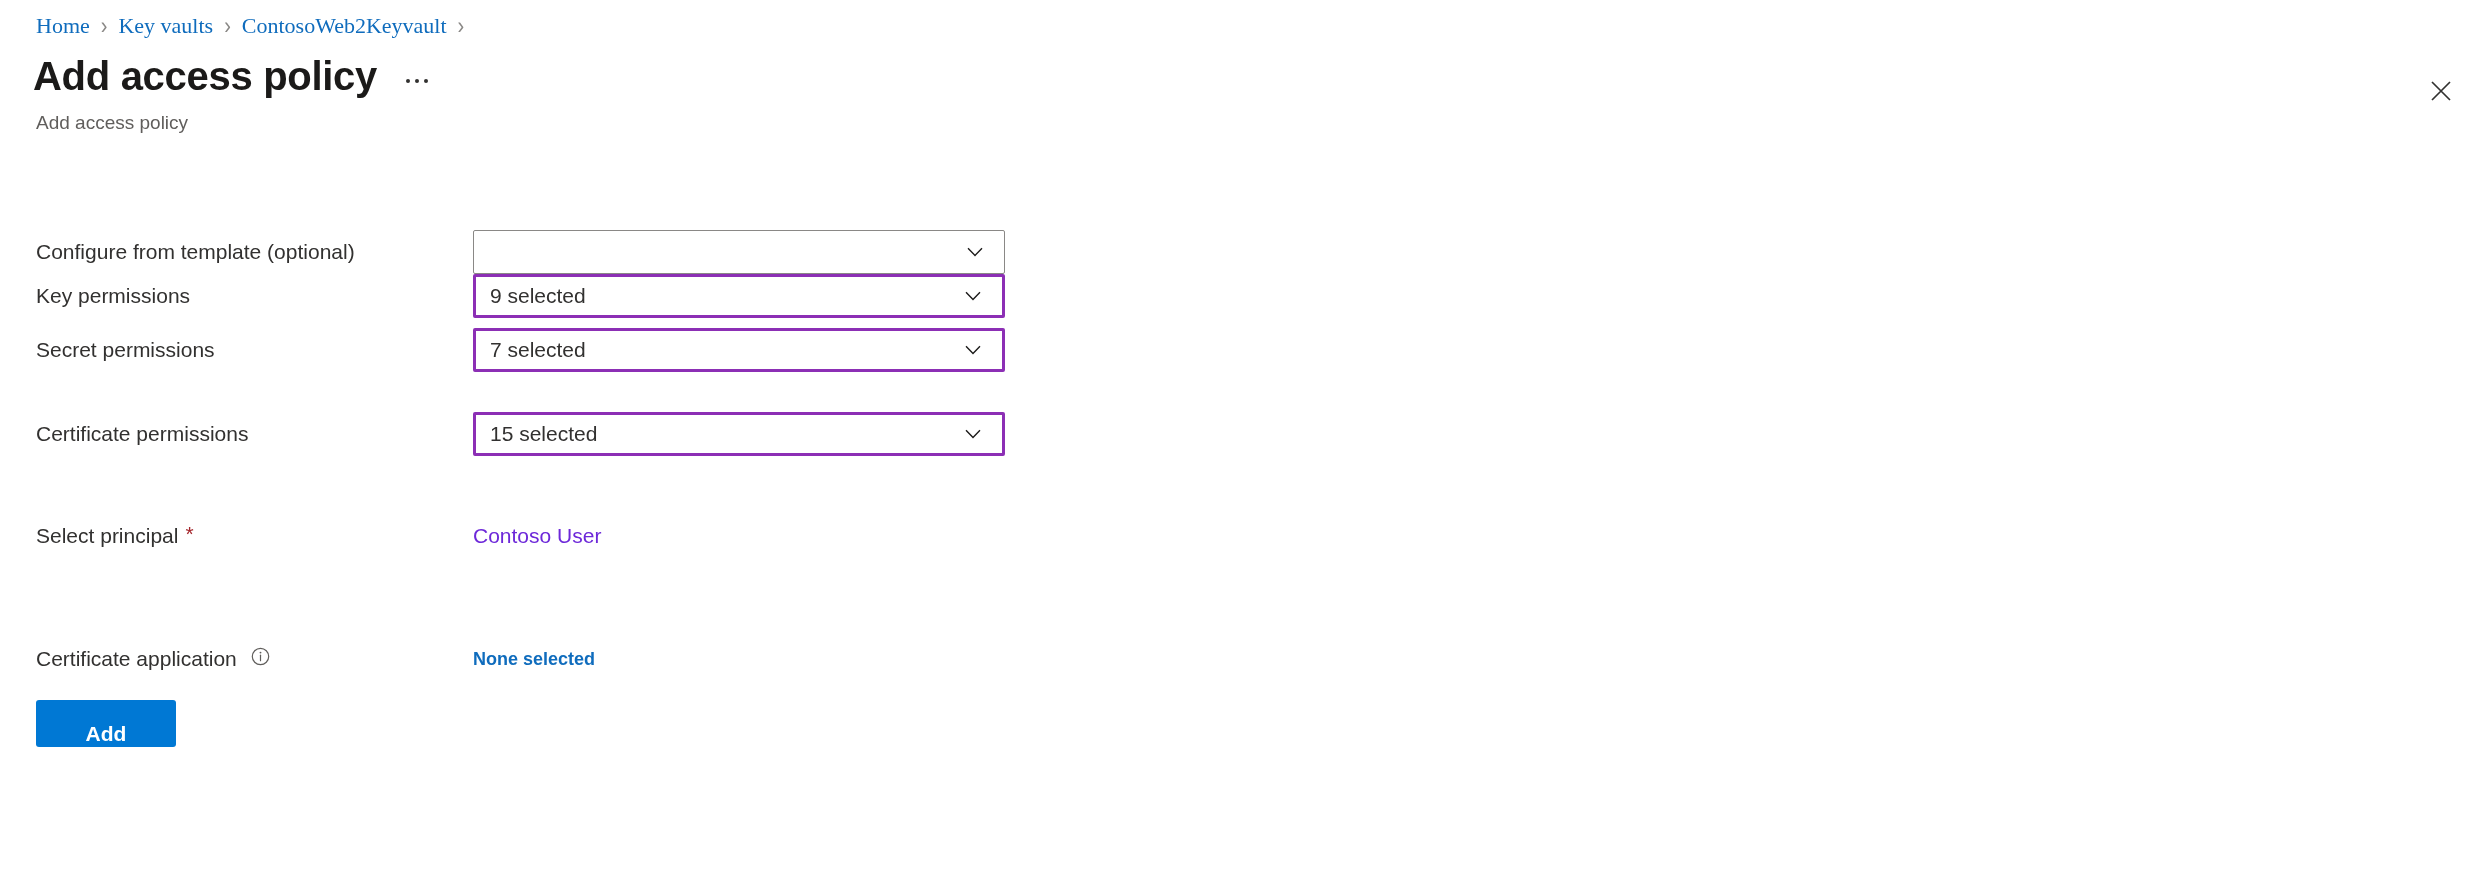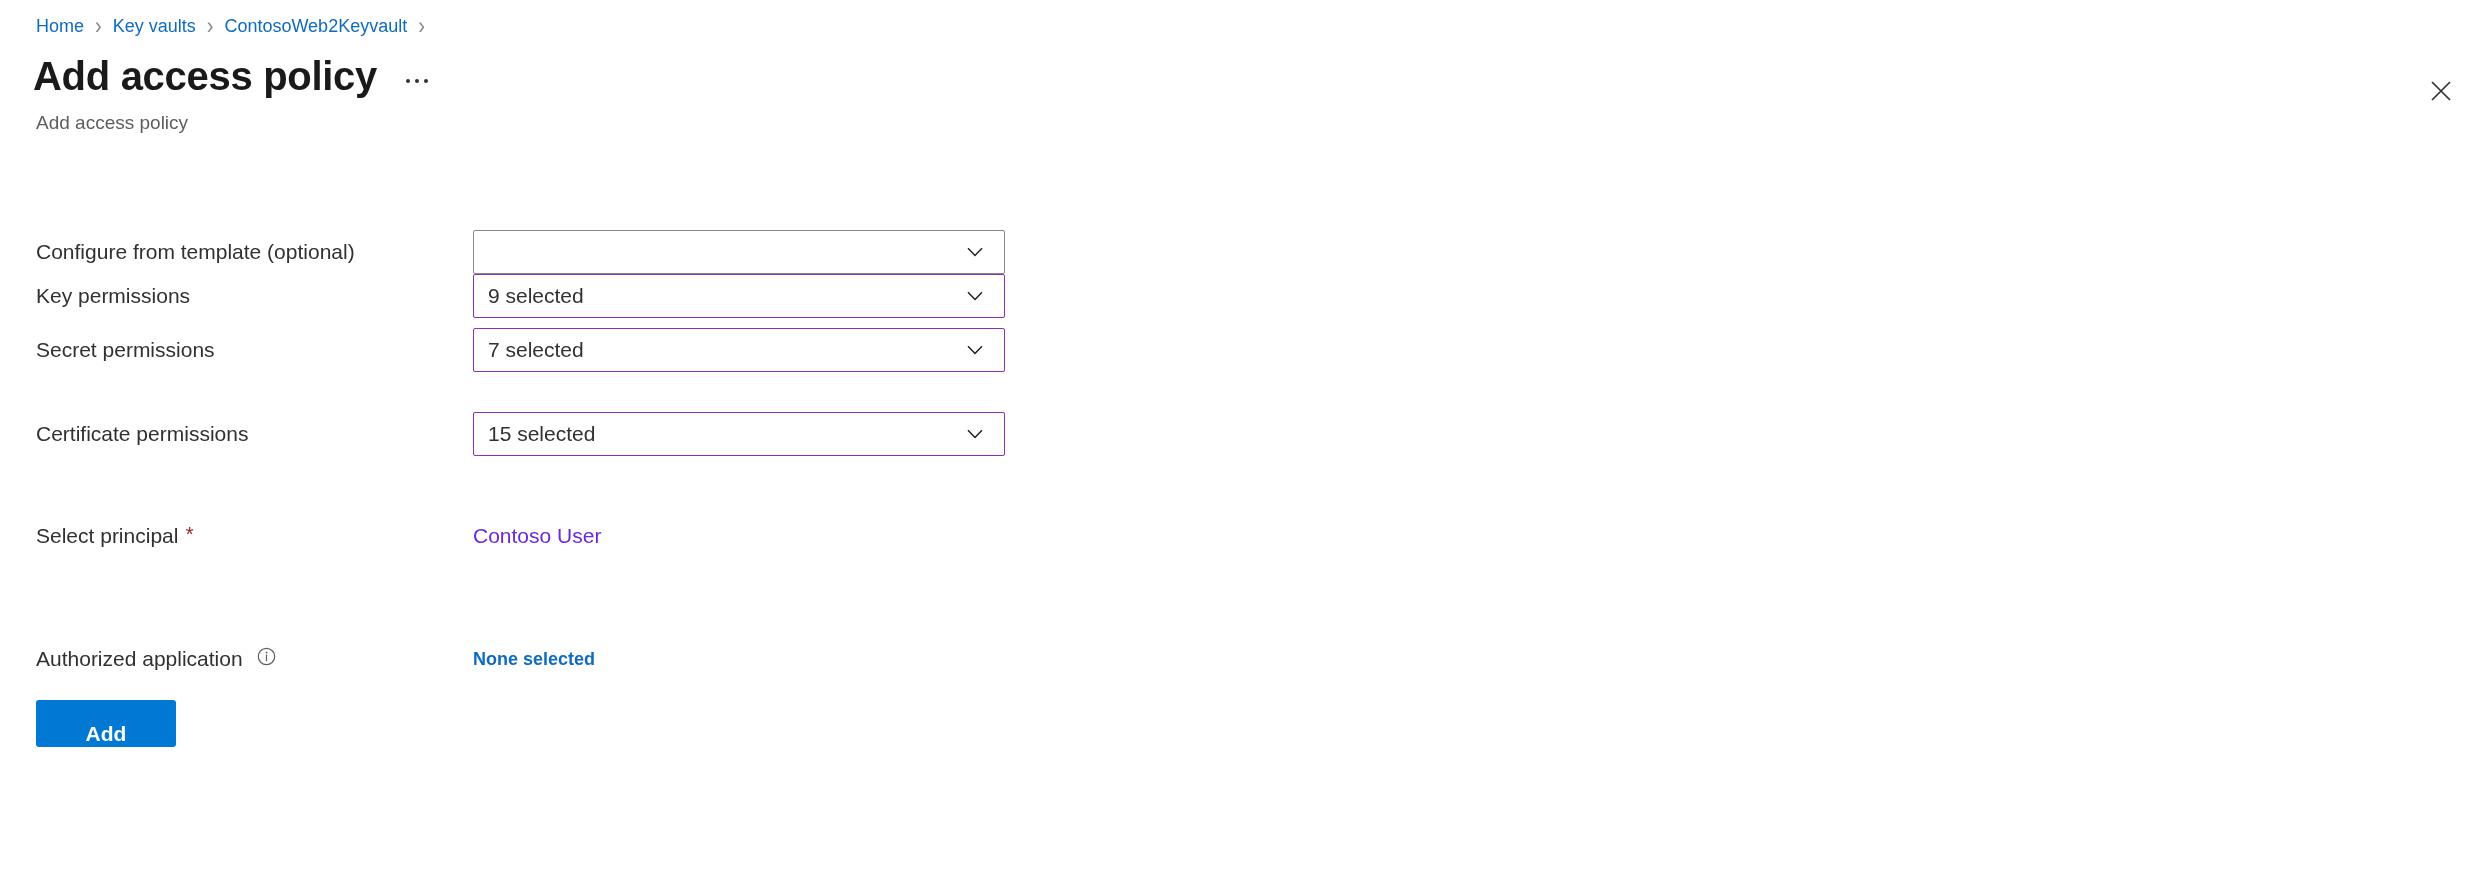--- a/index.html
+++ b/index.html
@@ -34,21 +34,22 @@
     align-items: center;
     height: 26px;
     font-size: 22px;
     line-height: 26px;
     white-space: nowrap;
   }
   .crumb-link {
     color: #0f6cbd;
     cursor: pointer;
     text-decoration: none;
-    font-size: 18px;
+    font-size: 22px;
+    font-family: Liberation Serif, serif;
   }
   .crumb-sep {
     color: #8a8886;
     margin: 0 11px;
     font-size: 20px;
     font-weight: 300;
     display: inline-block;
     transform: scaleY(1.15);
   }
 
@@ -157,21 +158,21 @@
     background: #ffffff;
     border-radius: 2px;
     display: flex;
     align-items: center;
     padding: 0 12px 0 14px;
     cursor: pointer;
     position: relative;
     font-size: 21px;
     color: #323130;
   }
-  .dropdown.dirty { border: 1px solid #14b8a6; border-color: #8c2fb5; }
+  .dropdown.dirty { border: 3px solid #14b8a6; border-color: #8c2fb5; }
   .dropdown .dd-value {
     flex: 1 1 auto;
     white-space: nowrap;
     overflow: hidden;
     text-overflow: ellipsis;
     line-height: 26px;
   }
   .dropdown .dd-chevron {
     flex: 0 0 auto;
     display: flex;
@@ -309,21 +310,21 @@
     <div class="form-row" style="top:514px;">
       <div class="field-label">
         <span>Select principal</span>
         <span class="req-star">*</span>
       </div>
       <div class="value-text">Contoso User</div>
     </div>
 
     <div class="form-row" style="top:637px;">
       <div class="field-label">
-        <span>Authorized application</span>
+        <span>Certificate application</span>
         <span class="info-icon">
           <svg width="21" height="21" viewBox="0 0 21 21" aria-hidden="true">
             <circle cx="10.5" cy="10.5" r="8.2" stroke="#605e5c" stroke-width="1.2" fill="none"></circle>
             <circle cx="10.5" cy="6.6" r="0.95" fill="#605e5c"></circle>
             <path d="M10.5 9.2 L10.5 14.7" stroke="#605e5c" stroke-width="1.2" stroke-linecap="round"></path>
           </svg>
         </span>
       </div>
       <a class="value-link">None selected</a>
     </div>

